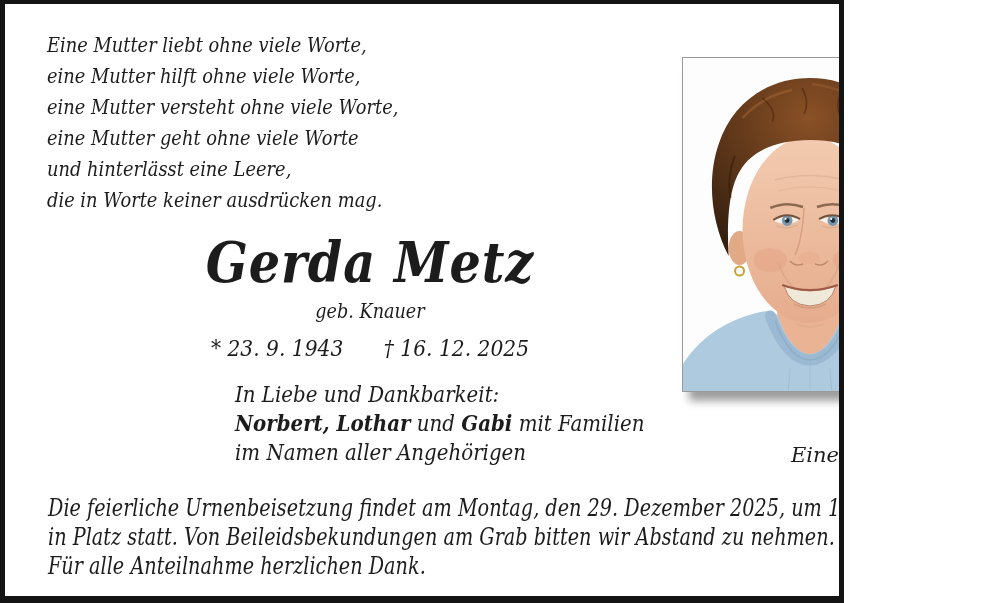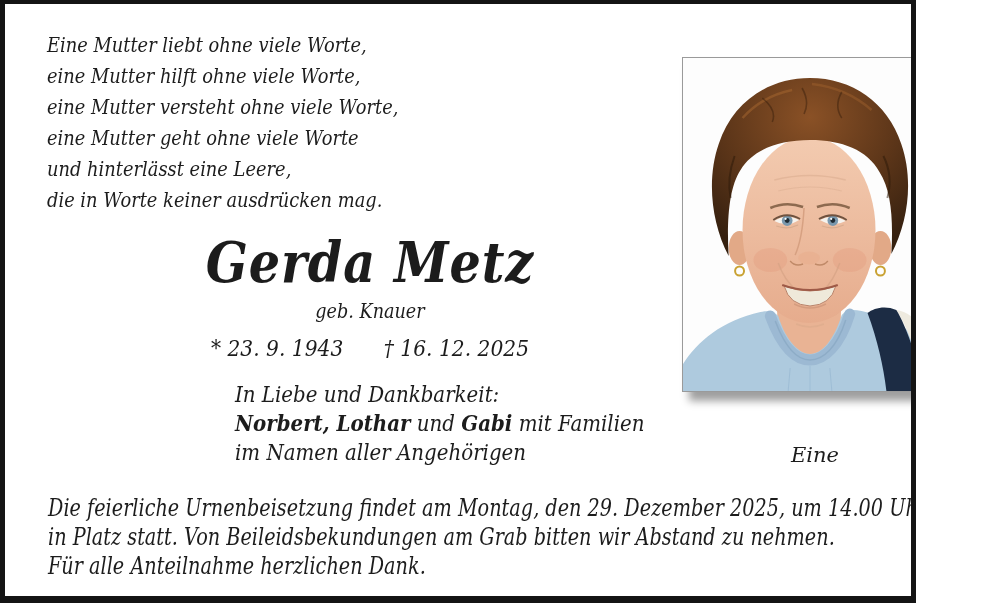--- a/index.html
+++ b/index.html
@@ -1,18 +1,18 @@
 <!DOCTYPE html>
 <html><head>
 <meta charset="utf-8">
 <style>
   html,body{margin:0;padding:0;background:#ffffff;}
   .notice{
     position:relative;
-    width:916px;height:603px;
+    width:844px;height:603px;
     box-sizing:border-box;
     background:#ffffff;
     border-style:solid;border-color:#141414;
     border-width:4px 5px 7px 5px;
     overflow:hidden;
     font-family:"DejaVu Serif", serif;
     color:#1c1c1c;
   }
   .script{font-style:italic;}
   

